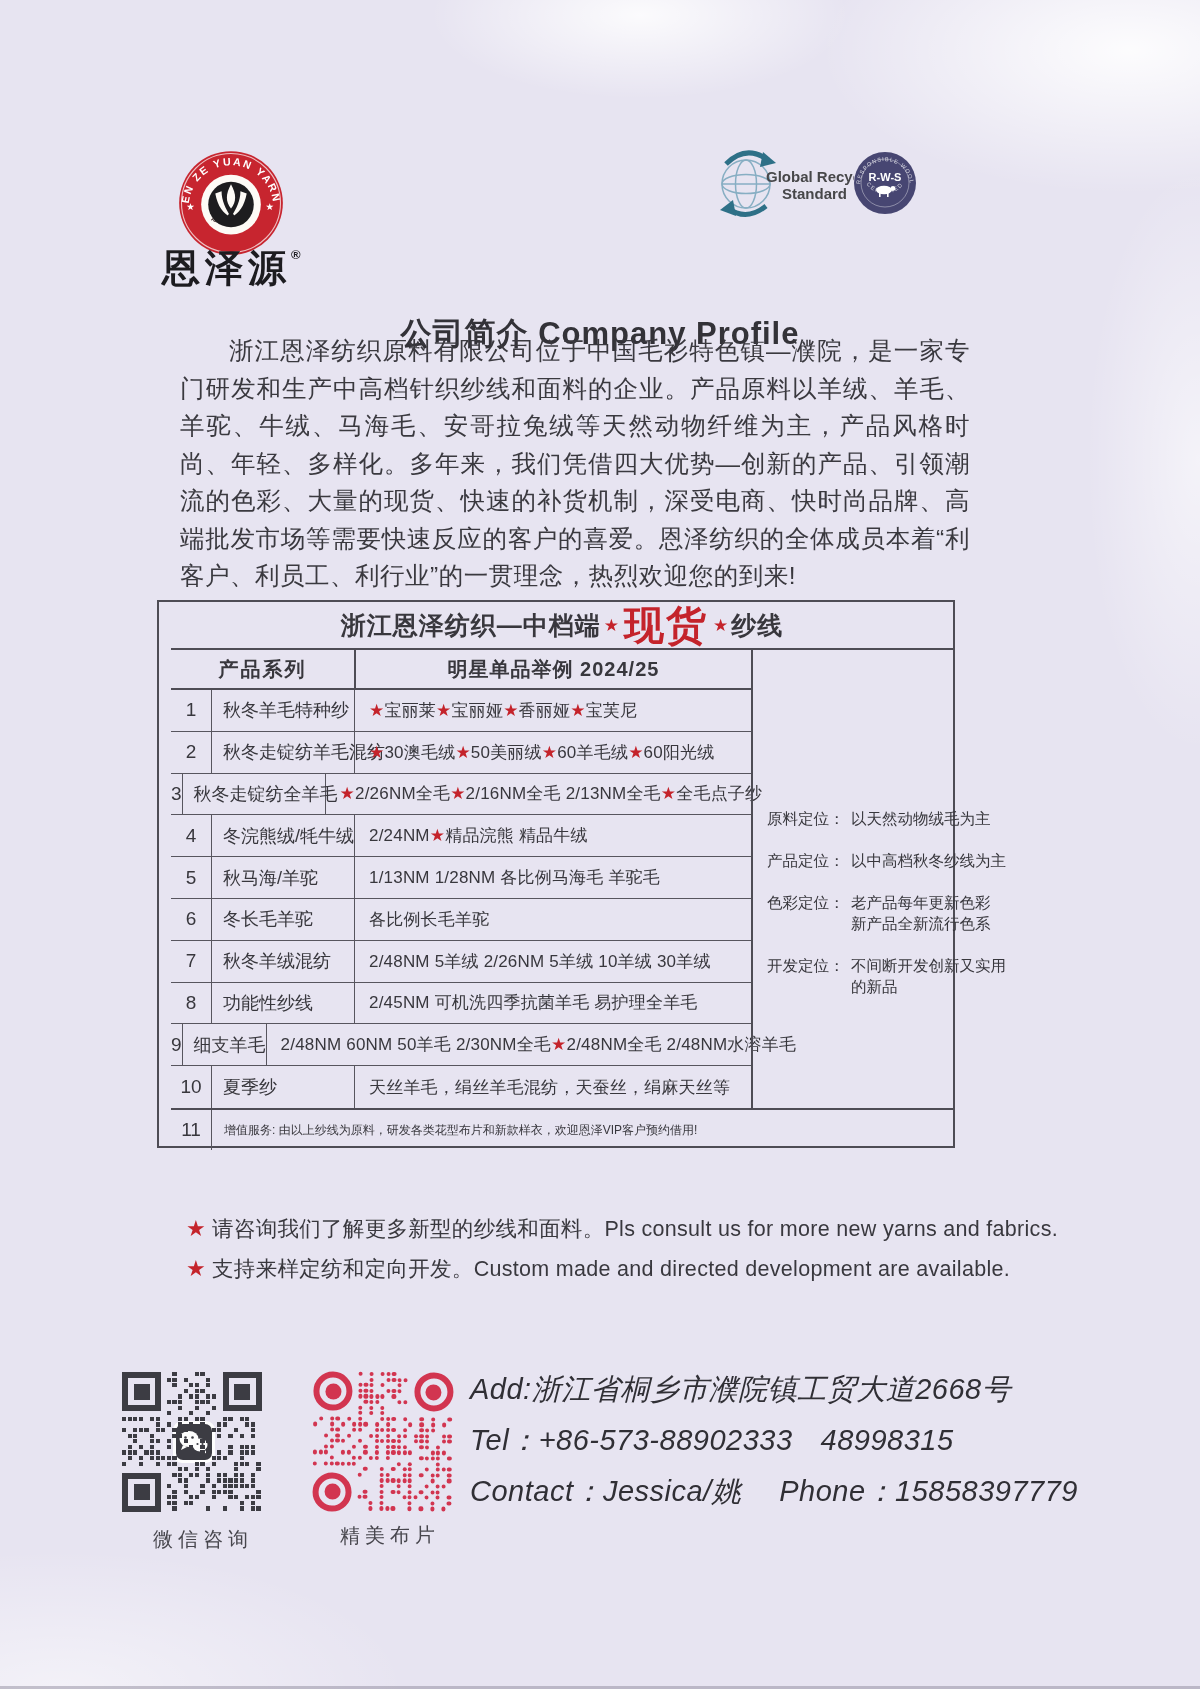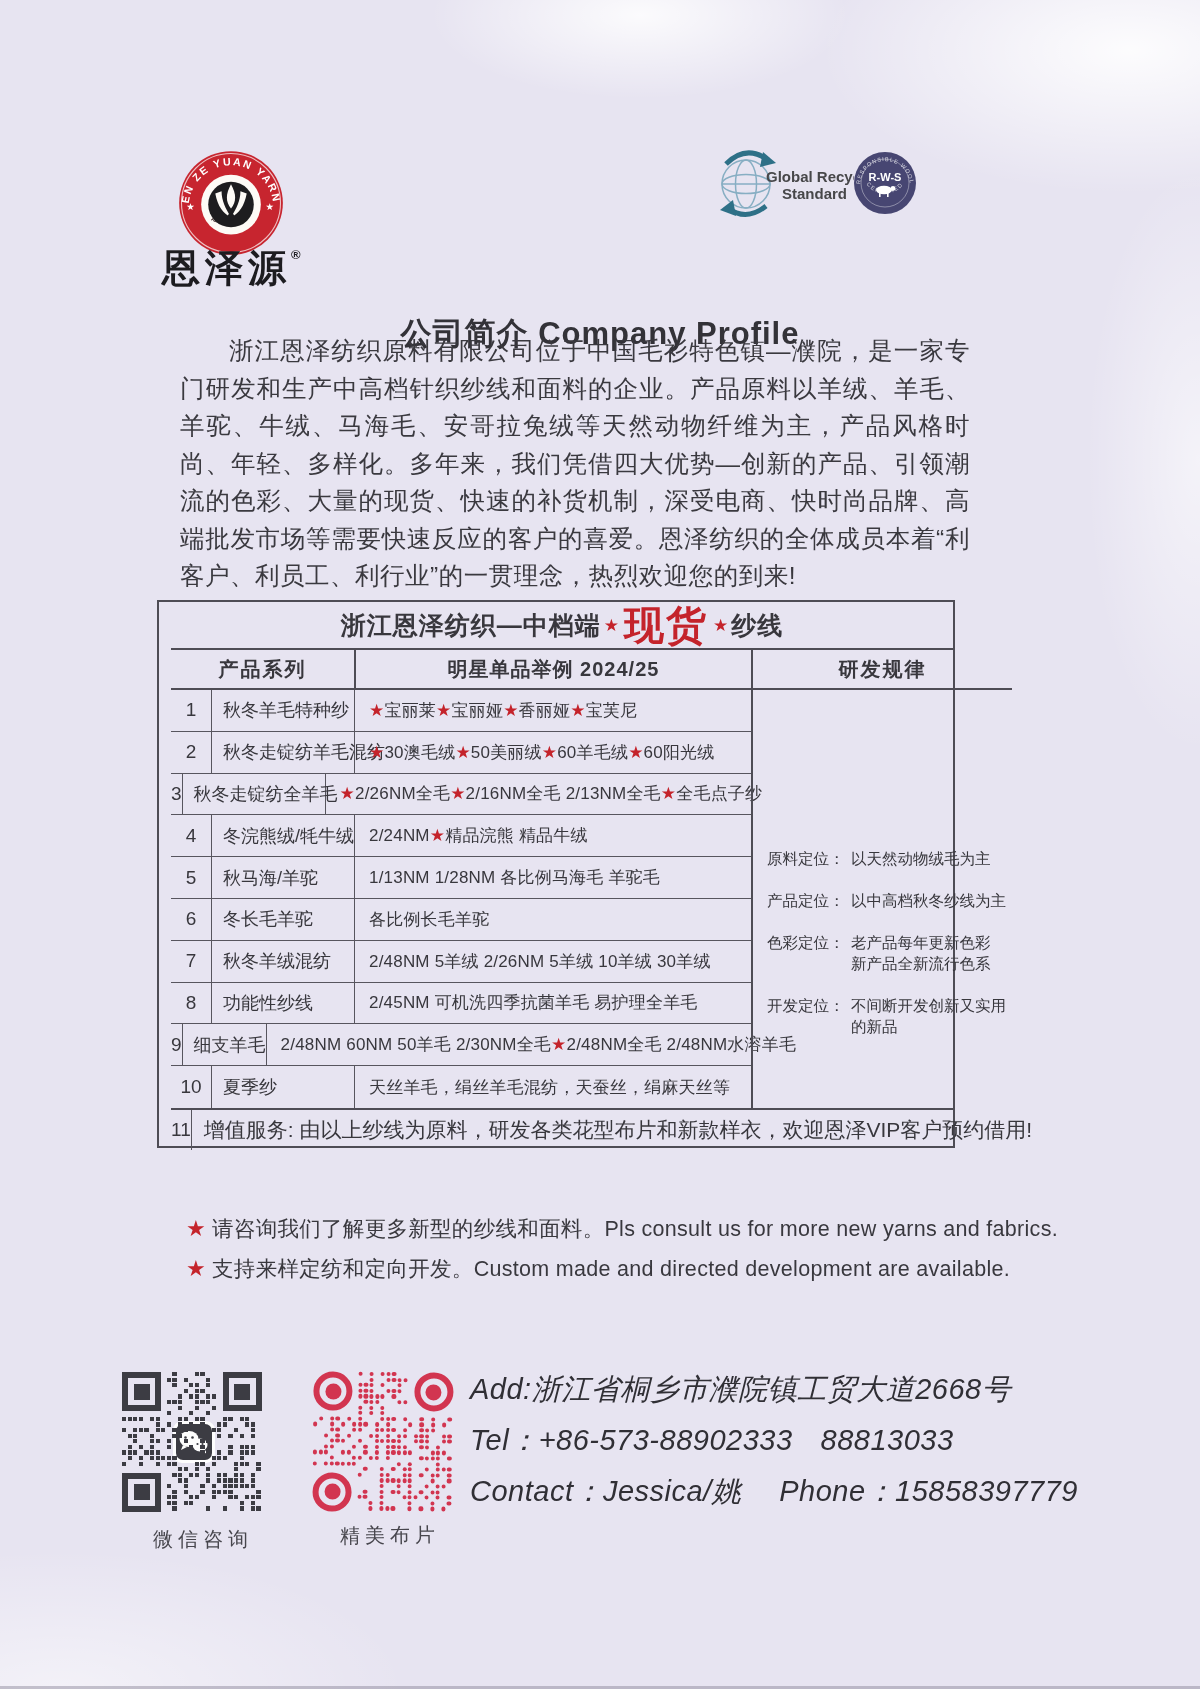--- a/index.html
+++ b/index.html
@@ -65,21 +65,21 @@
   .trow:last-child{border-bottom:none;}
   .c-no{width:41px;border-right:1.6px solid #57555e;display:flex;align-items:center;justify-content:center;font-size:19px;}
   .c-series{width:143px;border-right:1.6px solid #57555e;display:flex;align-items:center;padding-left:11px;font-size:18px;white-space:nowrap;}
   .c-items{flex:1;display:flex;align-items:center;padding-left:14px;font-size:17px;white-space:nowrap;letter-spacing:.2px;}
   .star{color:#c4232b;}
   .rd-body{flex:1;padding:158px 6px 0 14px;display:flex;flex-direction:column;gap:21px;}
   .rd-item{display:flex;font-size:15.5px;line-height:21px;white-space:nowrap;}
   .rd-label{width:84px;flex:none;}
   .t-service{height:42px;border-top:2px solid #4e4c55;display:flex;}
   .t-service .c-no{font-size:19px;}
-  .c-service{flex:1;display:flex;align-items:center;padding-left:12px;font-size:21px;white-space:nowrap;text-align:right;}
+  .c-service{flex:1;display:flex;align-items:center;padding-left:12px;font-size:12px;white-space:nowrap;text-align:right;}
 
   
   .note{position:absolute;left:186px;font-size:21.5px;color:#39383e;letter-spacing:.3px;white-space:nowrap;}
   .note .star{font-size:22px;margin-right:6px;}
   .note1{top:1214px;}
   .note2{top:1254px;}
 
   
   .qr{position:absolute;width:140px;height:140px;}
   .qr1{left:122px;top:1372px;}
@@ -233,21 +233,20 @@
           <div class="c-series">细支羊毛</div>
           <div class="c-items">2/48NM 60NM 50羊毛 2/30NM全毛 <span class="star">★</span>2/48NM全毛 2/48NM水溶羊毛</div>
         </div>
         <div class="trow">
           <div class="c-no">10</div>
           <div class="c-series">夏季纱</div>
           <div class="c-items">天丝羊毛，绢丝羊毛混纺，天蚕丝，绢麻天丝等</div>
         </div>
       </div>
       <div class="t-right">
-        <div class="th-rd">研发规律</div>
         <div class="rd-body">
           <div class="rd-item">
             <span class="rd-label">原料定位：</span>
             <span><span>以天然动物绒毛为主</span><br><span></span></span>
           </div>
           <div class="rd-item">
             <span class="rd-label">产品定位：</span>
             <span><span>以中高档秋冬纱线为主</span><br><span></span></span>
           </div>
           <div class="rd-item">
@@ -703,21 +702,21 @@
       <div class="qf" style="left: 0px; top: 100.8px; width: 27.2px; height: 27.2px;"></div>
     </div>
   <div class="qr-label qrl1">微信咨询</div>
   <div class="qr-label qrl2">精美布片</div>
 
   <div class="contact">
     <div class="cline">
       <span>Add:</span><span>浙江省桐乡市濮院镇工贸大道2668号</span>
     </div>
     <div class="cline">
-      <span>Tel：</span><span>+86-573-88902333</span><span class="gap-mid"></span><span>88813033</span>
+      <span>Tel：</span><span>+86-573-88902333</span><span class="gap-mid"></span><span>48998315</span>
     </div>
     <div class="cline">
       <span>Contact：</span><span>Jessica/姚</span><span class="gap-wide"></span><span>Phone：</span><span>15858397779</span>
     </div>
   </div>
 
   <div class="edge-bottom"></div>
 </div>
 
 </body></html>

